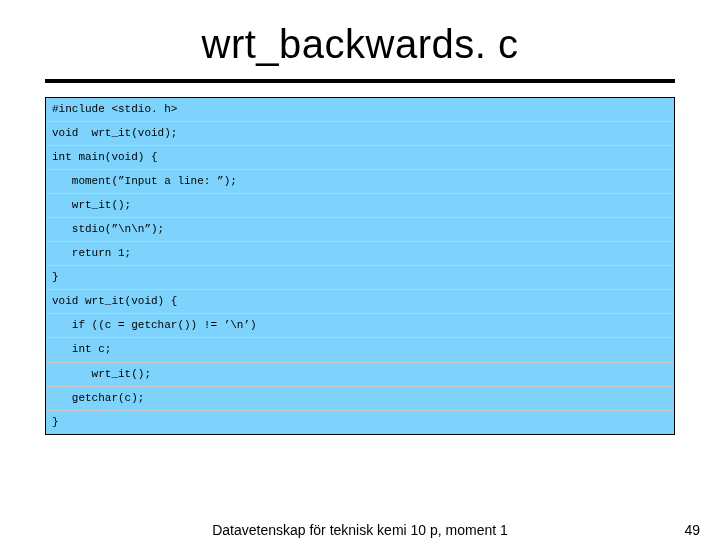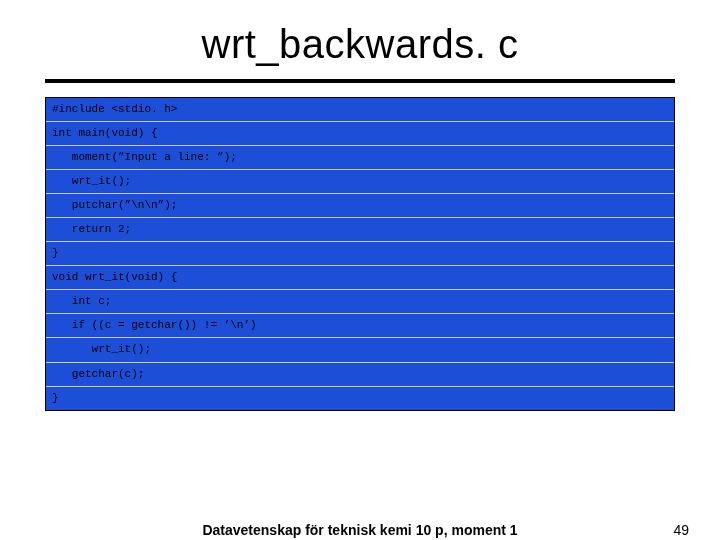--- a/index.html
+++ b/index.html
@@ -28,21 +28,21 @@
   .title-rule {
     width: 630px;
     height: 0;
     border-top: 4px solid #000;
     margin: 0 auto 14px auto;
   }
   .code-box {
     width: 630px;
     margin: 8px auto;
     border: 1px solid #000;
-    background: #1d4ed8;
+    background: #7dd3fc;
   }
   .code-box .row {
     border-bottom: 1px solid #ccc;
     padding: 3px 6px 3px 6px;
     font-family: "Courier New", Courier, monospace;
     font-size: 11px;
     line-height: 1.55;
     white-space: pre;
     color: #000;
   }
@@ -55,46 +55,46 @@
     left: 0;
     width: 100%;
     font-size: 14px;
     color: #000;
   }
   .footer-text {
     position: absolute;
     left: 50%;
     transform: translateX(-50%);
     white-space: nowrap;
-    font-weight: bold;
   }
   .footer-page {
     position: absolute;
-    right: 31px;
+    right: 20px;
   }
 </style>
 </head>
 <body>
 
 <div class="slide">
 
   <div class="title">wrt_backwards. c</div>
   <div class="title-rule"></div>
 
   <div class="code-box">
     <div class="row">#include &lt;stdio. h&gt;</div>
+    <div class="row">void  wrt_it(void);</div>
     <div class="row">int main(void) {</div>
     <div class="row">   moment(”Input a line: ”);</div>
     <div class="row">   wrt_it();</div>
-    <div class="row">   putchar(”\n\n”);</div>
-    <div class="row">   return 2;</div>
+    <div class="row">   stdio(”\n\n”);</div>
+    <div class="row">   return 1;</div>
     <div class="row">}</div>
     <div class="row">void wrt_it(void) {</div>
+    <div class="row">   if ((c = getchar()) != ’\n’)</div>
     <div class="row">   int c;</div>
-    <div class="row">   if ((c = getchar()) != ’\n’)</div>
     <div class="row">      wrt_it();</div>
     <div class="row">   getchar(c);</div>
     <div class="row">}</div>
   </div>
 
   <div class="footer">
     <span class="footer-text">Datavetenskap för teknisk kemi 10 p, moment 1</span>
     <span class="footer-page">49</span>
   </div>
 

